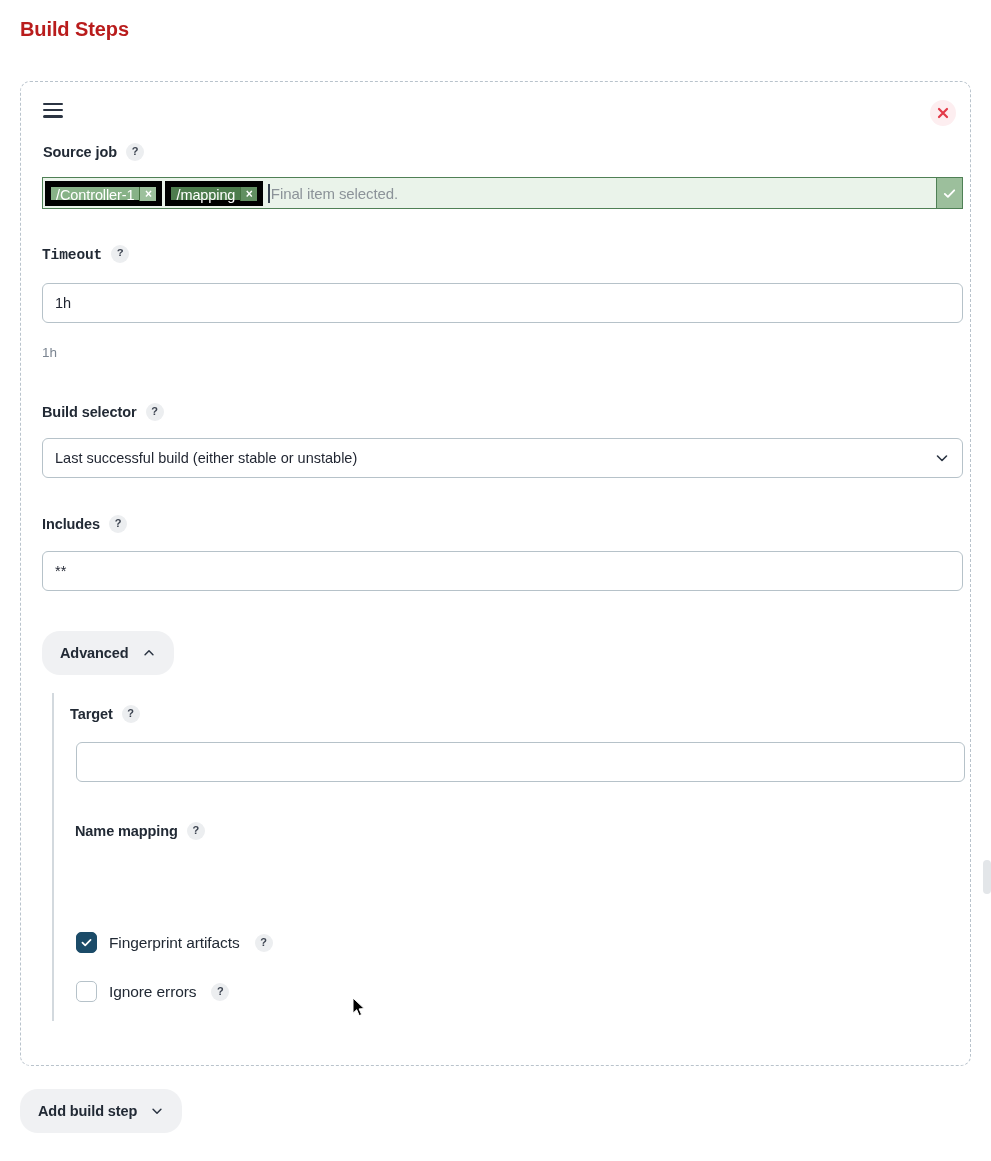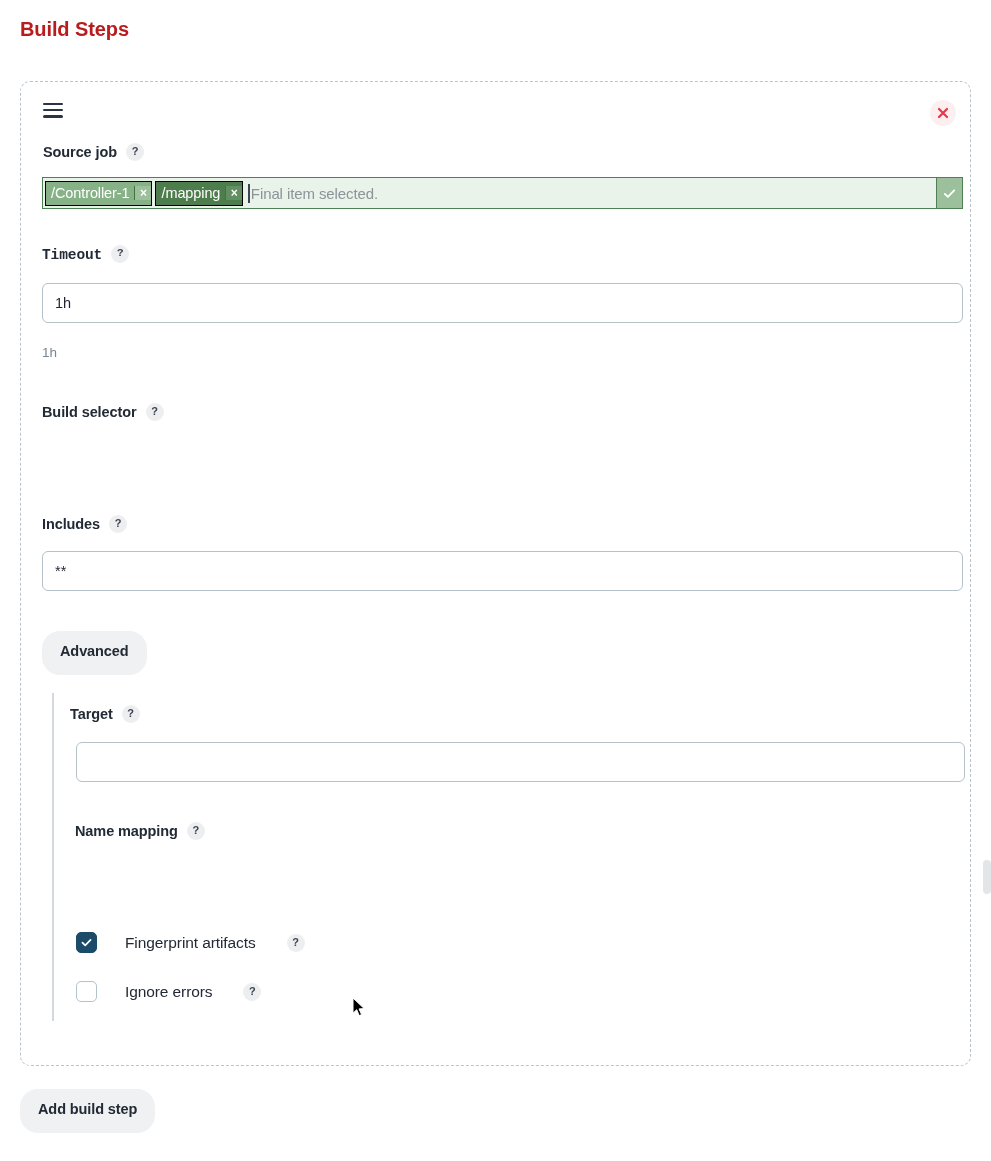--- a/index.html
+++ b/index.html
@@ -175,24 +175,24 @@
     border: 1px solid #4f8055;
     background: #eaf3ea;
     display: flex;
     align-items: center;
     padding: 0 0 0 2px;
     overflow: hidden;
     cursor: text;
   }
   .token {
     display: inline-flex;
-    align-items: center;
+    align-items: flex-start;
     height: 25px;
     margin: 0 3px 0 0;
-    border: 1px solid #000000;
+    border: 6px solid #000000;
     font-size: 14.5px;
     color: #ffffff;
     white-space: nowrap;
   }
   .token-label {
     display: flex;
     align-items: center;
     padding: 0 5px;
     letter-spacing: -0.1px;
   }
@@ -243,38 +243,37 @@
     padding: 12px 18px;
     border: none;
     border-radius: 18px;
     background: #f0f1f3;
     font-family: "Liberation Sans", sans-serif;
     font-size: 14.5px;
     font-weight: bold;
     color: #222a35;
     cursor: pointer;
     letter-spacing: -0.1px;
-    flex-direction: column;
   }
 
   
   .advanced-panel {
     position: absolute;
     left: 52px;
     top: 693px;
     width: 911px;
     border-left: 2px solid #d3d9de;
     padding-left: 22px;
   }
 
   
   .check-row {
     display: flex;
     align-items: center;
-    gap: 28px;
+    gap: 12px;
   }
   .checkbox {
     width: 21px; height: 21px;
     border-radius: 5px;
     display: flex;
     align-items: center;
     justify-content: center;
     cursor: pointer;
     flex: none;
   }
@@ -375,20 +374,28 @@
   <div style="position:absolute;left:42px;top:246px;font-family:Liberation Mono, monospace;" class="field-label">
     <span>Timeout</span><span class="help-badge">?</span>
   </div>
   <div style="position:absolute;left:42px;top:283px;width:921px;">
     <input class="text-input" type="text" value="1h" style="">
   </div>
   <div class="hint-text" style="position:absolute;left:42px;top:345px;">1h</div>
 
   <div style="position:absolute;left:42px;top:404px;" class="field-label">
     <span>Build selector</span><span class="help-badge">?</span>
+  </div>
+  <div style="position:absolute;left:42px;top:438px;width:921px;">
+    <div class="select-input">
+      <span>Last successful build (either stable or unstable)</span>
+      <svg class="select-chevron" width="16" height="16" viewBox="0 0 16 16">
+        <path d="M3.5 6 L8 10.5 L12.5 6" stroke="#2b3442" stroke-width="1.6" fill="none" stroke-linecap="round" stroke-linejoin="round"></path>
+      </svg>
+    </div>
   </div>
 
   <div style="position:absolute;left:42px;top:516px;" class="field-label">
     <span>Includes</span><span class="help-badge">?</span>
   </div>
   <div style="position:absolute;left:42px;top:551px;width:921px;">
     <input class="text-input" type="text" value="**" style="">
   </div>
 
   <div style="position:absolute;left:42px;top:631px;">

